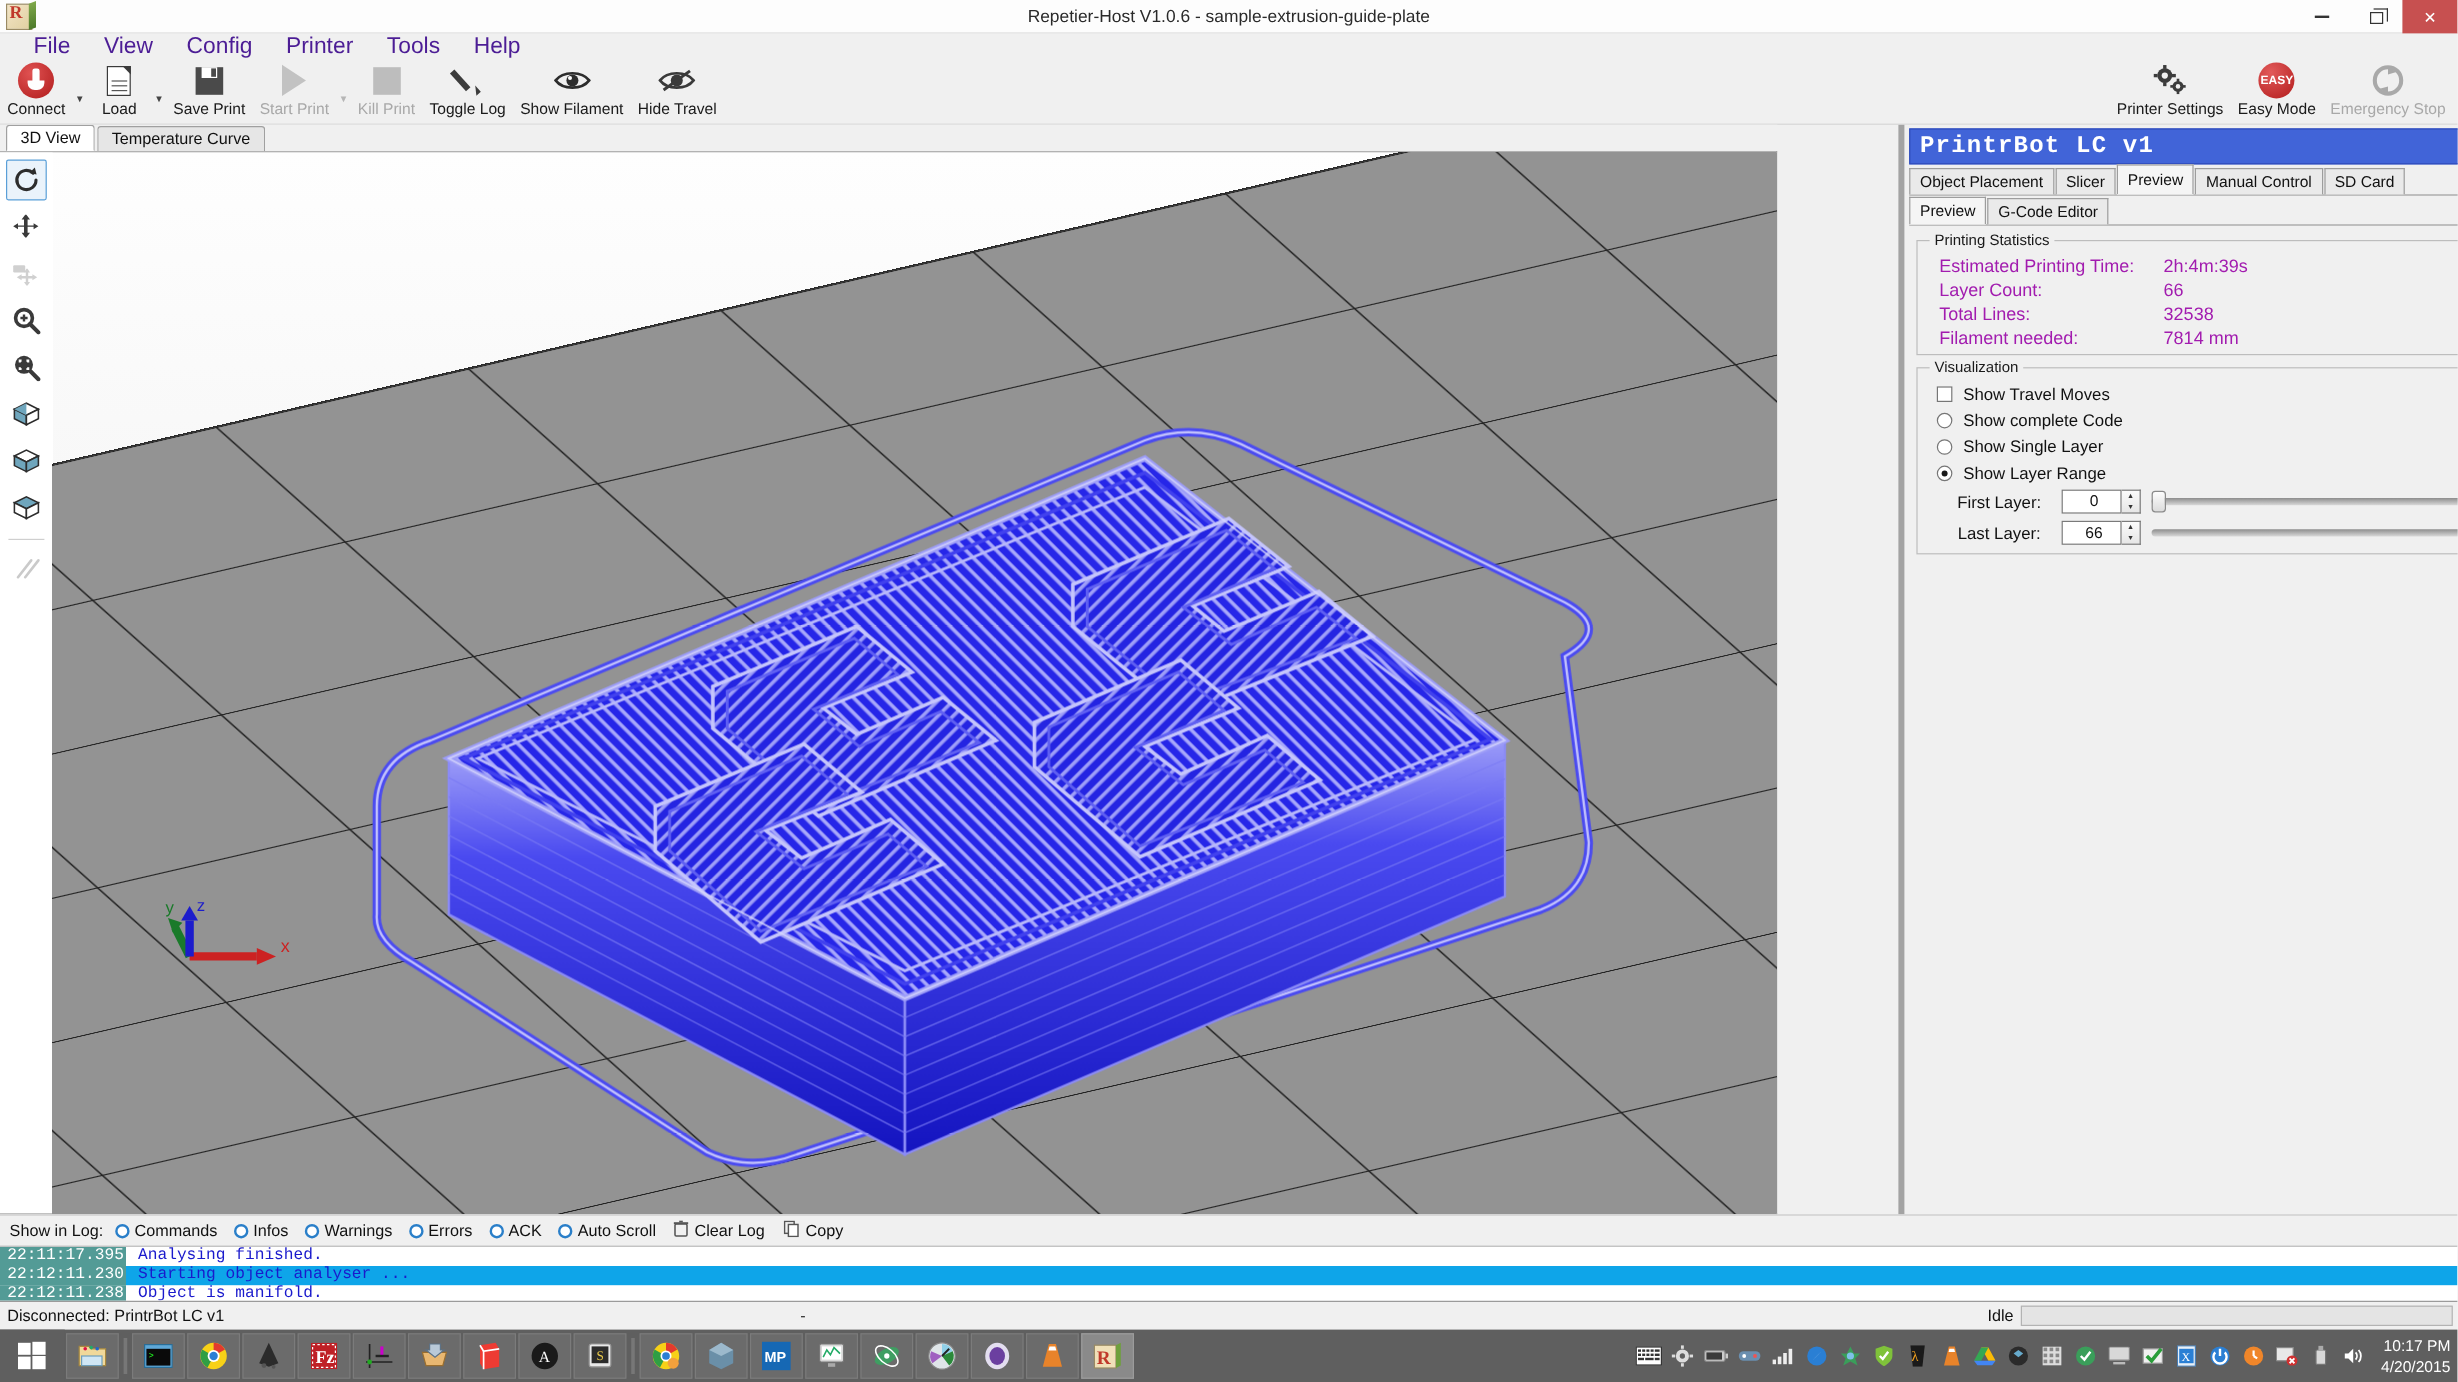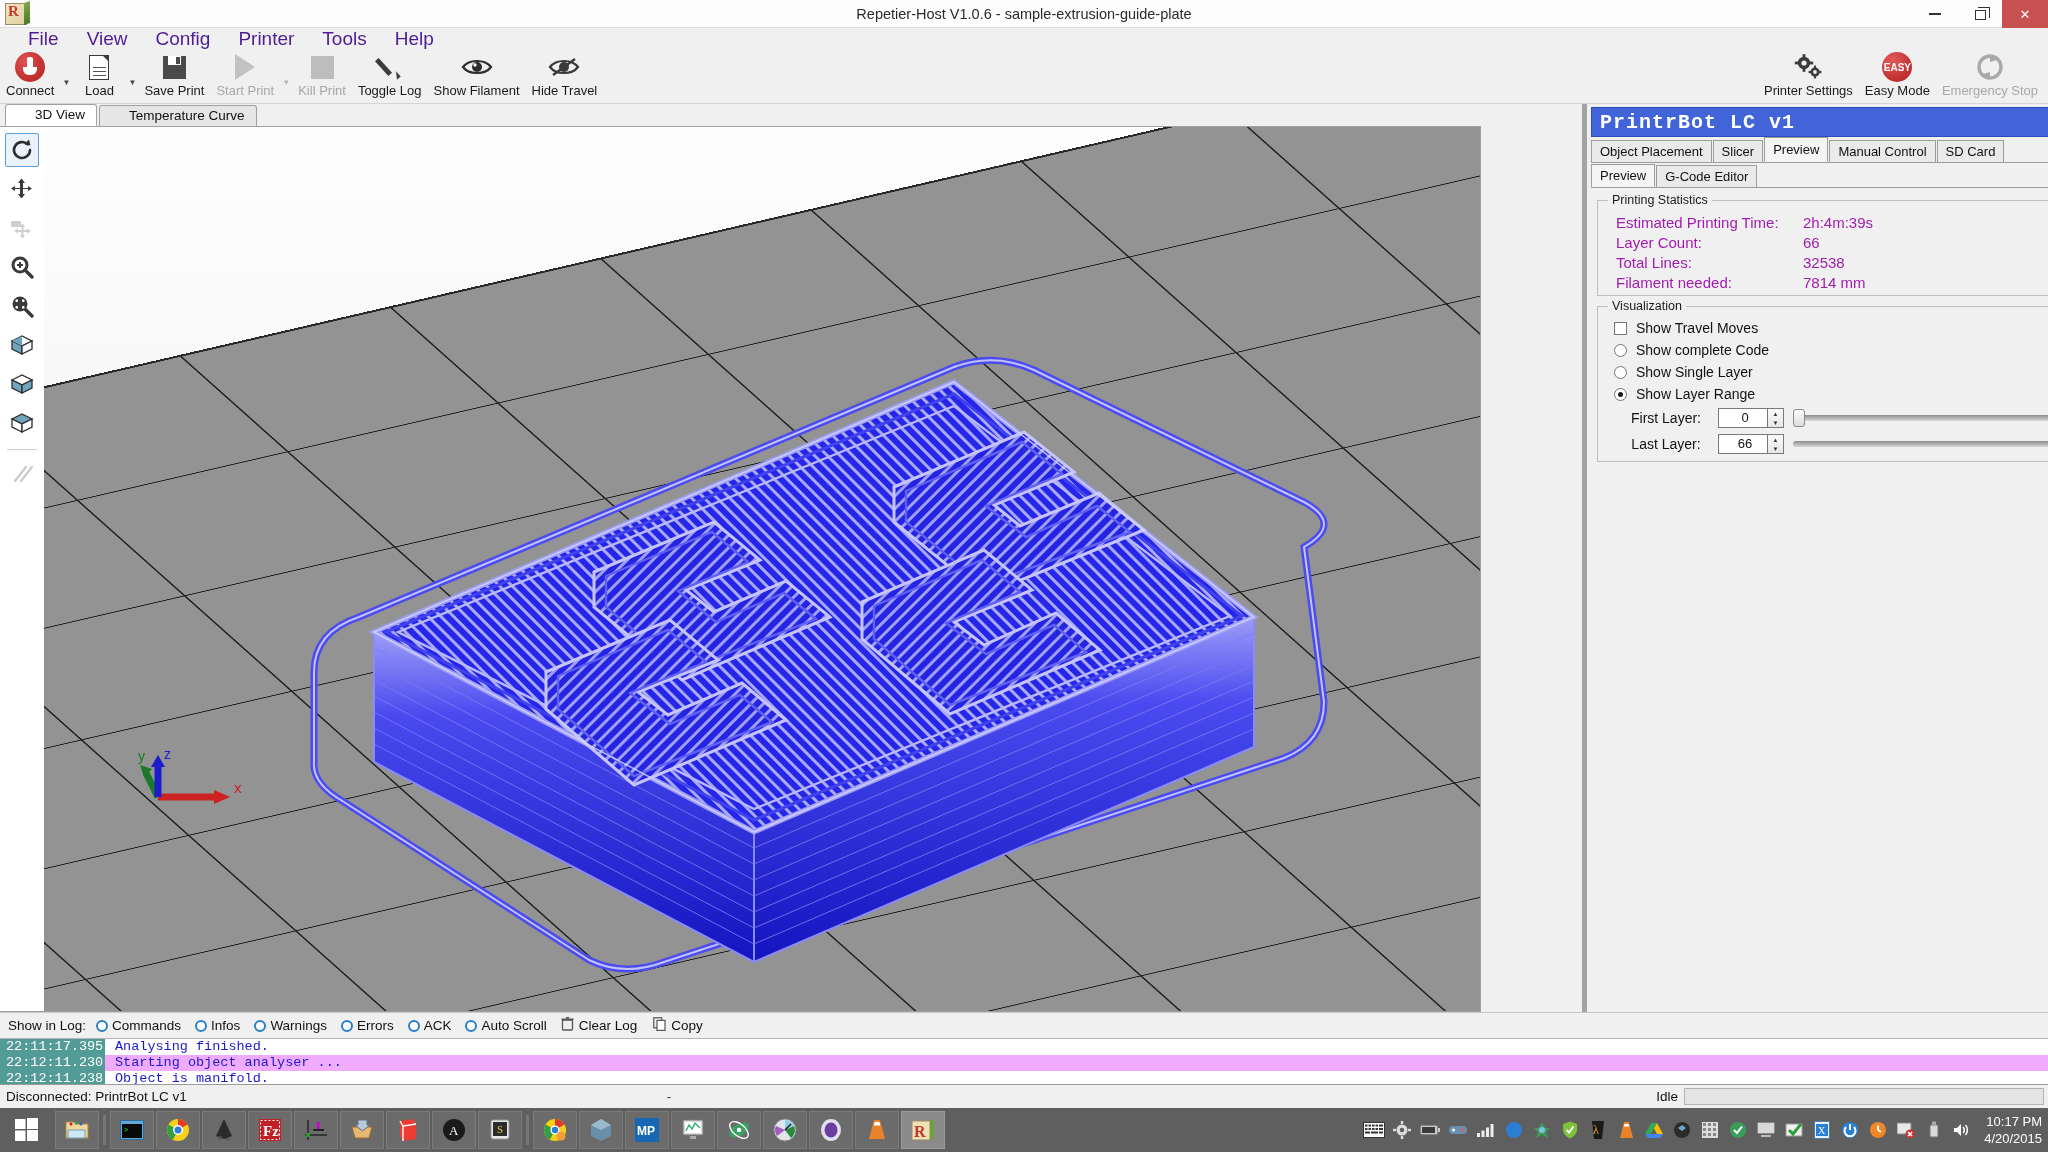--- a/index.html
+++ b/index.html
@@ -141,21 +141,21 @@
     display: flex; align-items: center; justify-content: center;
   }
 
   
   .main { position: absolute; top: 104px; left: 0; width: 2048px; height: 908px; }
 
   
   .leftpane { position: absolute; left: 0; top: 0; width: 1481px; height: 908px; background: #f0f0f0; }
   .viewtabs { height: 22px; display: flex; align-items: flex-end; padding-left: 5px; background: #f0f0f0; }
   .vtab {
-    font-size: 13.5px; color: #111; padding: 2px 11px 3px 29px;
+    font-size: 13.5px; color: #111; padding: 2px 11px 3px 11px;
     border: 1px solid #a0a0a0; border-bottom: none; background: #e6e6e6;
     border-radius: 3px 3px 0 0; margin-right: 2px;
   }
   .vtab.active { background: #fff; border-bottom: 1px solid #fff; position: relative; z-index: 2; }
 
   .viewbody {
     position: absolute; top: 22px; left: 0; width: 1481px; height: 886px;
     background: #fff; border: 1px solid #a0a0a0; border-left: none;
   }
   .tools3d {
@@ -301,21 +301,21 @@
 
   .logbody {
     position: absolute; left: 0; top: 1038px; width: 2048px; height: 46px;
     background: #fff; border-top: 1px solid #b6b6b6; overflow: hidden;
   }
   .logline { display: flex; font: 13.5px "Liberation Mono", monospace; height: 16px; align-items: center; }
   .logline .ts {
     width: 105px; background: #539b96; color: #fff; padding-left: 6px; height: 16px; line-height: 16px;
   }
   .logline .msg { padding-left: 10px; color: #1a1acc; height: 16px; line-height: 16px; flex: 1; }
-  .logline.alt .msg { background: #f0abfc; }
+  .logline.alt .msg { background: #0ea5e9; }
 
   .statusbar {
     position: absolute; left: 0; top: 1084px; width: 2048px; height: 24px;
     background: #f0f0f0; border-top: 1px solid #9b9b9b;
     display: flex; align-items: center; font-size: 13.5px; color: #111;
   }
   .sb-left { padding-left: 6px; }
   .sb-dot { margin-left: 480px; color: #333; }
   .sb-idle { margin-left: auto; padding-right: 4px; display: flex; align-items: center; }
   .sb-prog {

